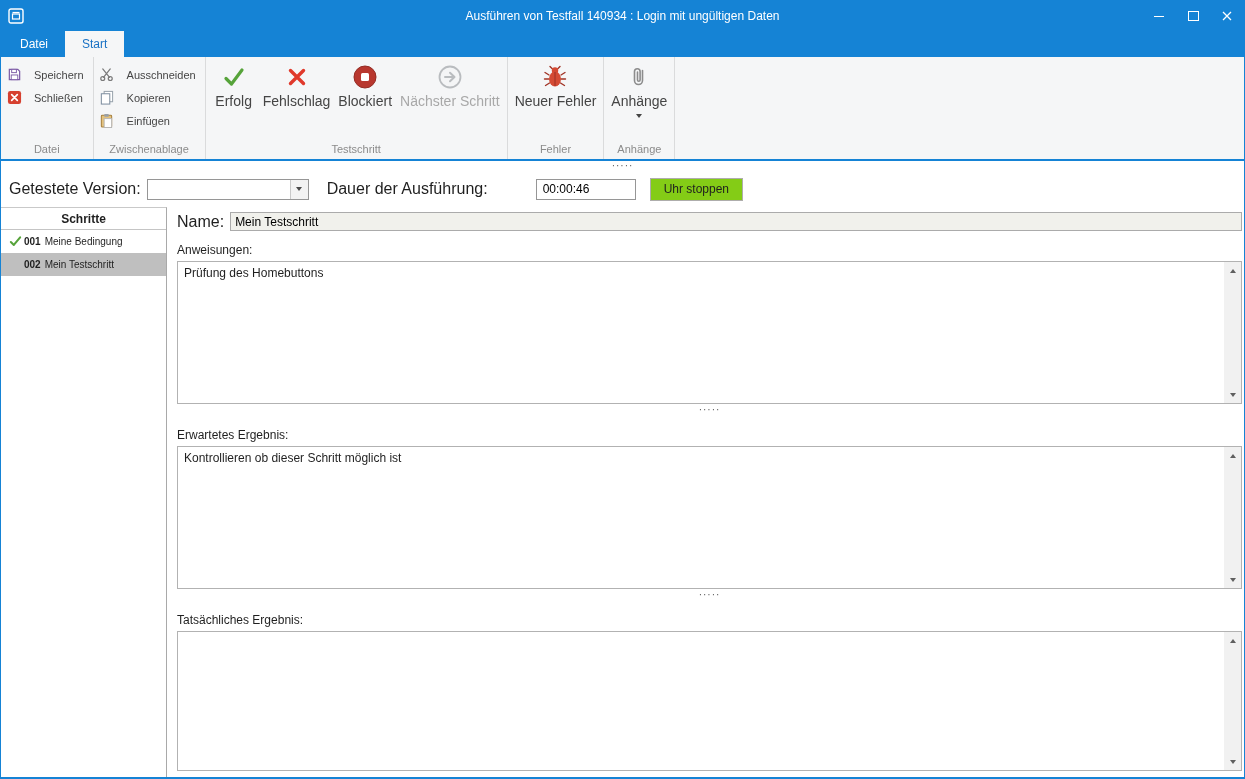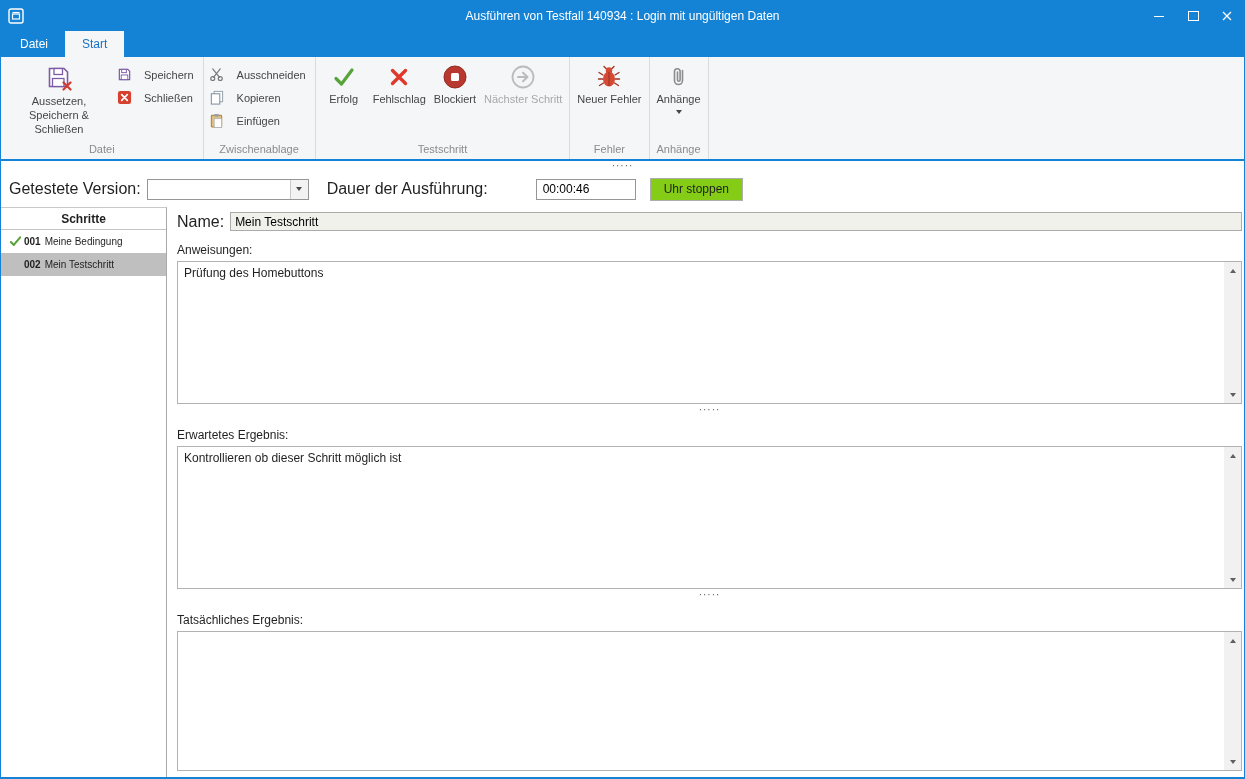--- a/index.html
+++ b/index.html
@@ -27,21 +27,21 @@
 
   
   .ribbon { height:104px; background:#f5f6f7; border-bottom:2px solid #1583d5; display:flex; flex:0 0 auto; }
   .rgroup { display:flex; flex-direction:column; border-right:1px solid #dadbdc; }
   .rgroup-content { flex:1; display:flex; padding:2px 3px 0 3px; }
   .rgroup-caption { height:17px; text-align:center; font-size:11px; color:#8b8b8b; line-height:15px; }
   .big-btn { width:110px; display:flex; flex-direction:column; align-items:center; padding:5px 2px 0 2px; font-size:11px; color:#454545; text-align:center; cursor:default; }
   .big-btn .lbl { margin-top:3px; line-height:1.25; }
   .small-col { display:flex; flex-direction:column; padding-top:4px; }
   .small-btn { display:flex; align-items:center; gap:12px; font-size:11px; color:#454545; padding:2px 6px 2px 2px; height:23px; cursor:default; white-space:nowrap; }
-  .large-btn { min-width:50px; display:flex; flex-direction:column; align-items:center; padding:4px 4px 0 4px; font-size:11px; color:#454545; text-align:center; cursor:default; }
+  .large-btn { min-width:50px; display:flex; flex-direction:column; align-items:center; padding:4px 4px 0 4px; font-size:14px; color:#454545; text-align:center; cursor:default; }
   .large-btn .lbl { margin-top:2px; line-height:1.2; }
   .large-btn.disabled { color:#a8a8a8; }
   .icon-lg { width:30px; height:28px; display:flex; align-items:center; justify-content:center; }
   .icon-sm { width:16px; height:16px; display:flex; align-items:center; justify-content:center; flex:0 0 auto; }
   .drop-tri { width:0; height:0; border-left:3.5px solid transparent; border-right:3.5px solid transparent; border-top:4px solid #454545; margin-top:4px; }
 
   
   .splitter { height:10px; display:flex; align-items:center; justify-content:center; color:#5a5a5a; font-size:10px; letter-spacing:1px; flex:0 0 auto; line-height:8px; cursor:row-resize; }
   .splitter.in-content { height:12px; }
 
@@ -111,31 +111,20 @@
 
   <div class="tabs">
     <div class="tab">Datei</div>
     <div class="tab active">Start</div>
   </div>
 
   <div class="ribbon">
 
     <div class="rgroup">
       <div class="rgroup-content">
-        <div class="big-btn">
-          <span class="icon-lg">
-            <svg width="26" height="26" viewBox="0 0 26 26">
-              <path d="M3.5 3.5 h14.5 l3.5 3.5 v14.5 h-18 z" fill="#ffffff" stroke="#7d5ba6" stroke-width="1.6"></path>
-              <rect x="8" y="3.5" width="8.5" height="6" fill="#ffffff" stroke="#7d5ba6" stroke-width="1.3"></rect>
-              <rect x="6.5" y="13.5" width="11.5" height="8" fill="#ffffff" stroke="#7d5ba6" stroke-width="1.3"></rect>
-              <path d="M17.5 17.5 l7 7 M24.5 17.5 l-7 7" stroke="#d23b2f" stroke-width="2.2" stroke-linecap="round"></path>
-            </svg>
-          </span>
-          <span class="lbl">Aussetzen, Speichern &amp; Schließen</span>
-        </div>
         <div class="small-col">
           <div class="small-btn">
             <span class="icon-sm">
               <svg width="15" height="15" viewBox="0 0 16 16">
                 <path d="M2.5 2.5 h9 l2 2 v9 h-11 z" fill="#ffffff" stroke="#7d5ba6" stroke-width="1.3"></path>
                 <rect x="5" y="2.5" width="5" height="3.5" fill="#ffffff" stroke="#7d5ba6" stroke-width="1"></rect>
                 <rect x="4.5" y="8.5" width="7" height="5" fill="#ffffff" stroke="#7d5ba6" stroke-width="1"></rect>
               </svg>
             </span>
             <span>Speichern</span>

